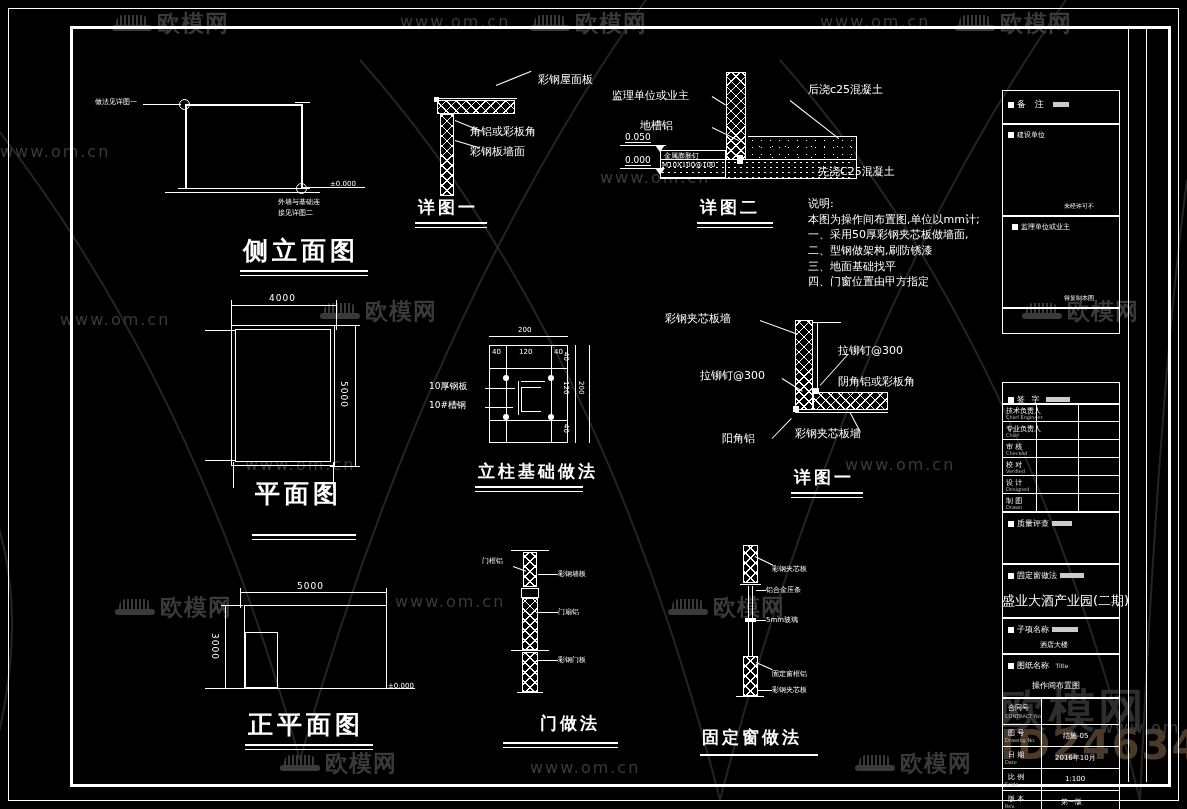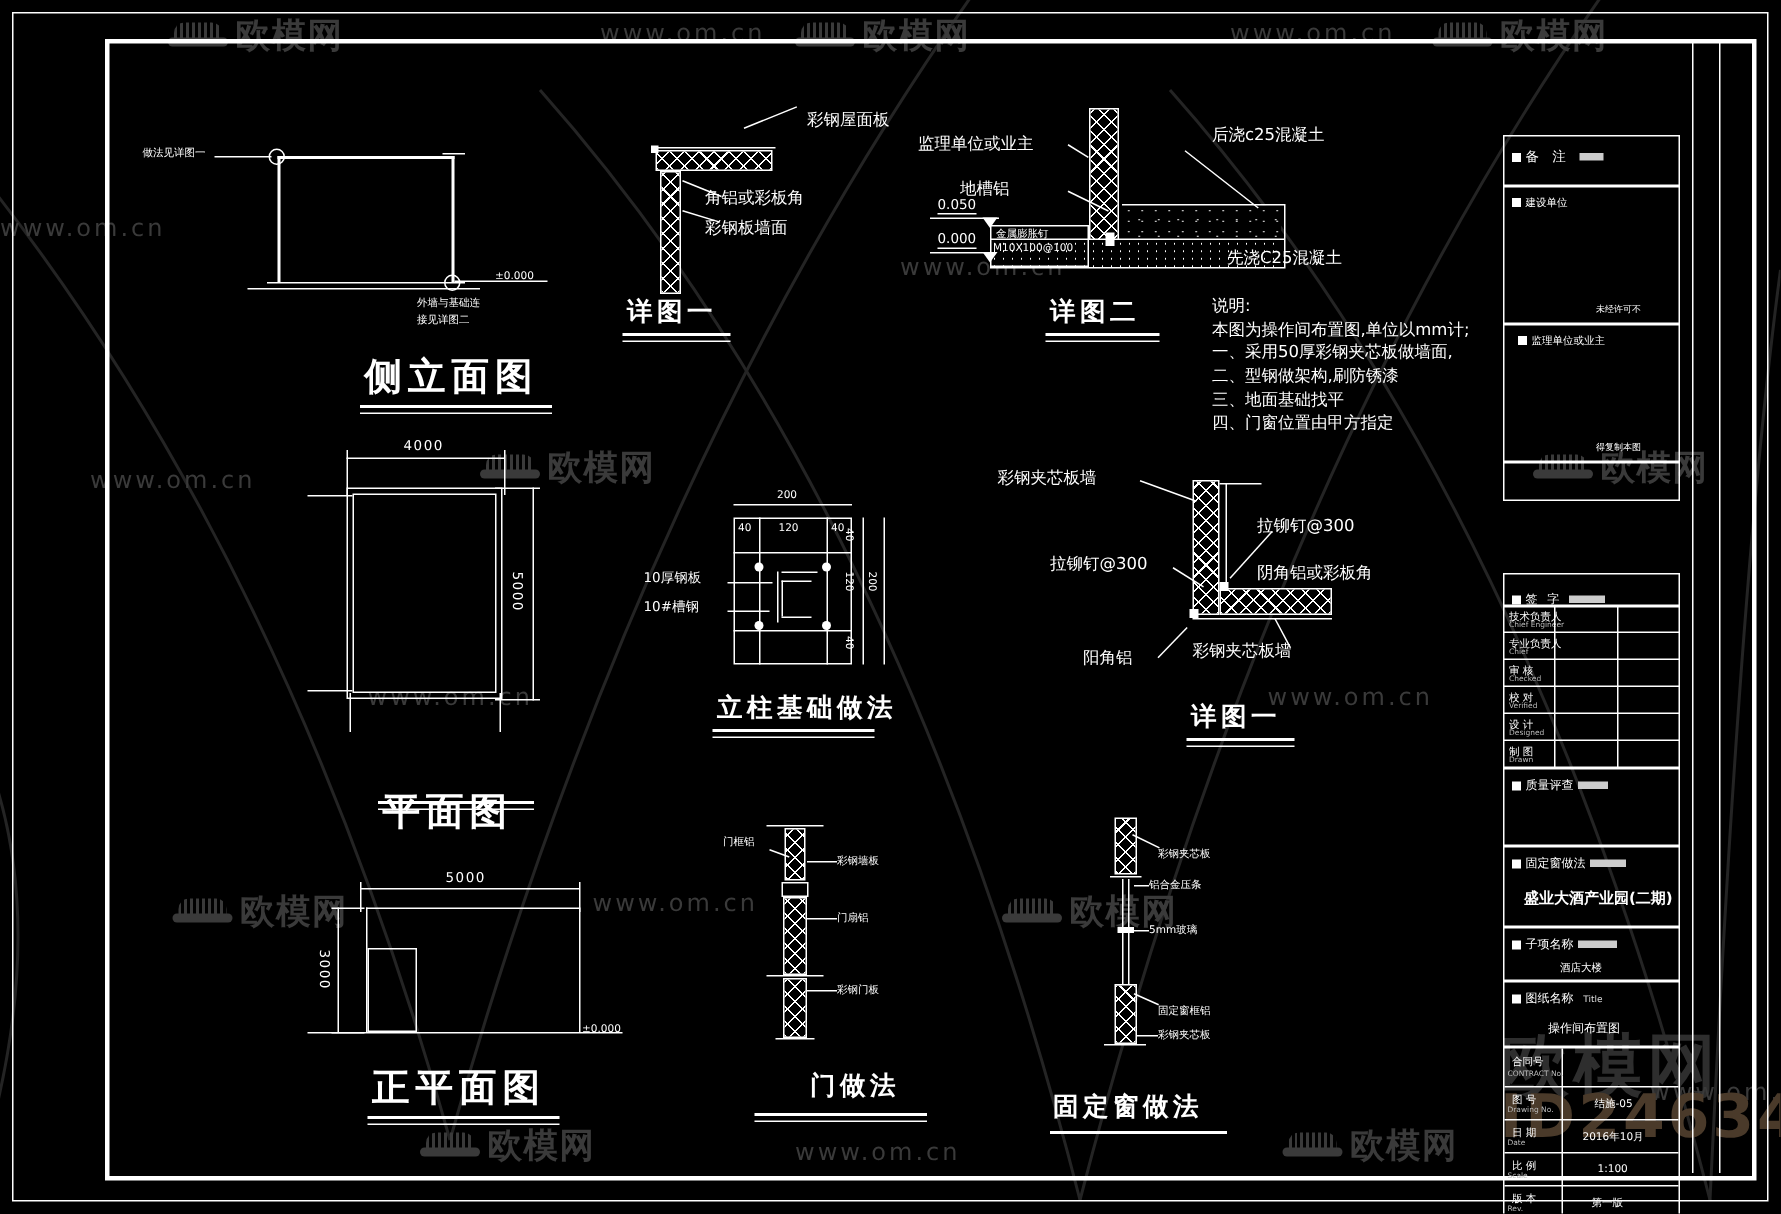--- a/index.html
+++ b/index.html
@@ -152,21 +152,21 @@
   <div class="cad-text dim abs" style="left:269px;top:293px;">4000</div>
   <div class="ln vl" style="left:355px;top:325px;width:1px;height:142px;"></div>
   <div class="ln hl" style="left:330px;top:325px;width:30px;height:1px;"></div>
   <div class="ln hl" style="left:330px;top:466px;width:30px;height:1px;"></div>
   <div class="cad-text dim abs" style="left:349px;top:381px;transform:rotate(90deg);transform-origin:left top;">5000</div>
 
   <div class="ln hl" style="left:205px;top:330px;width:30px;height:1px;"></div>
   <div class="ln hl" style="left:205px;top:460px;width:30px;height:1px;"></div>
   <div class="ln vl" style="left:233px;top:462px;width:1px;height:26px;"></div>
   <div class="ln vl" style="left:333px;top:462px;width:1px;height:26px;"></div>
-  <div class="title-cn abs" style="left:255px;top:524px;font-family:Liberation Mono, monospace;">平面图</div>
+  <div class="title-cn abs" style="left:255px;top:477px;font-family:Liberation Mono, monospace;">平面图</div>
   <div class="ln hl" style="left:252px;top:534px;width:104px;height:2px;"></div>
   <div class="ln hl" style="left:252px;top:539px;width:104px;height:1px;"></div>
 </div>
 
 <div>
   <div class="ln hl" style="left:244px;top:605px;width:142px;height:1px;"></div>
   <div class="ln vl" style="left:244px;top:605px;width:1px;height:83px;"></div>
   <div class="ln vl" style="left:386px;top:605px;width:1px;height:83px;"></div>
   <div class="ln hl" style="left:205px;top:688px;width:210px;height:1px;"></div>
   <div class="box" style="left:245px;top:632px;width:33px;height:56px;"></div>
@@ -415,21 +415,21 @@
   <div class="tb-lbl abs" style="left:6px;top:488px;font-size:8px;">
     <span class="sq"></span><span>质量评查</span>
     <span class="blk" style="width:20px;"></span>
   </div>
 
   <div class="box" style="left:0;top:534px;width:118px;height:54px;"></div>
   <div class="tb-lbl abs" style="left:6px;top:540px;font-size:8px;">
     <span class="sq"></span><span>固定窗做法</span>
     <span class="blk" style="width:24px;"></span>
   </div>
-  <div class="tb-lbl abs" style="left:14px;top:562px;font-size:10px;font-weight:bold;">盛业大酒产业园(二期)</div>
+  <div class="tb-lbl abs" style="left:0;top:562px;font-size:13px;">盛业大酒产业园(二期)</div>
 
   <div class="box" style="left:0;top:588px;width:118px;height:36px;"></div>
   <div class="tb-lbl abs" style="left:6px;top:594px;font-size:8px;">
     <span class="sq"></span><span>子项名称</span>
     <span class="blk" style="width:26px;"></span>
   </div>
   <div class="tb-lbl abs" style="left:38px;top:610px;font-size:7px;">酒店大楼</div>
 
   <div class="box" style="left:0;top:624px;width:118px;height:44px;"></div>
   <div class="tb-lbl abs" style="left:6px;top:630px;font-size:8px;">

